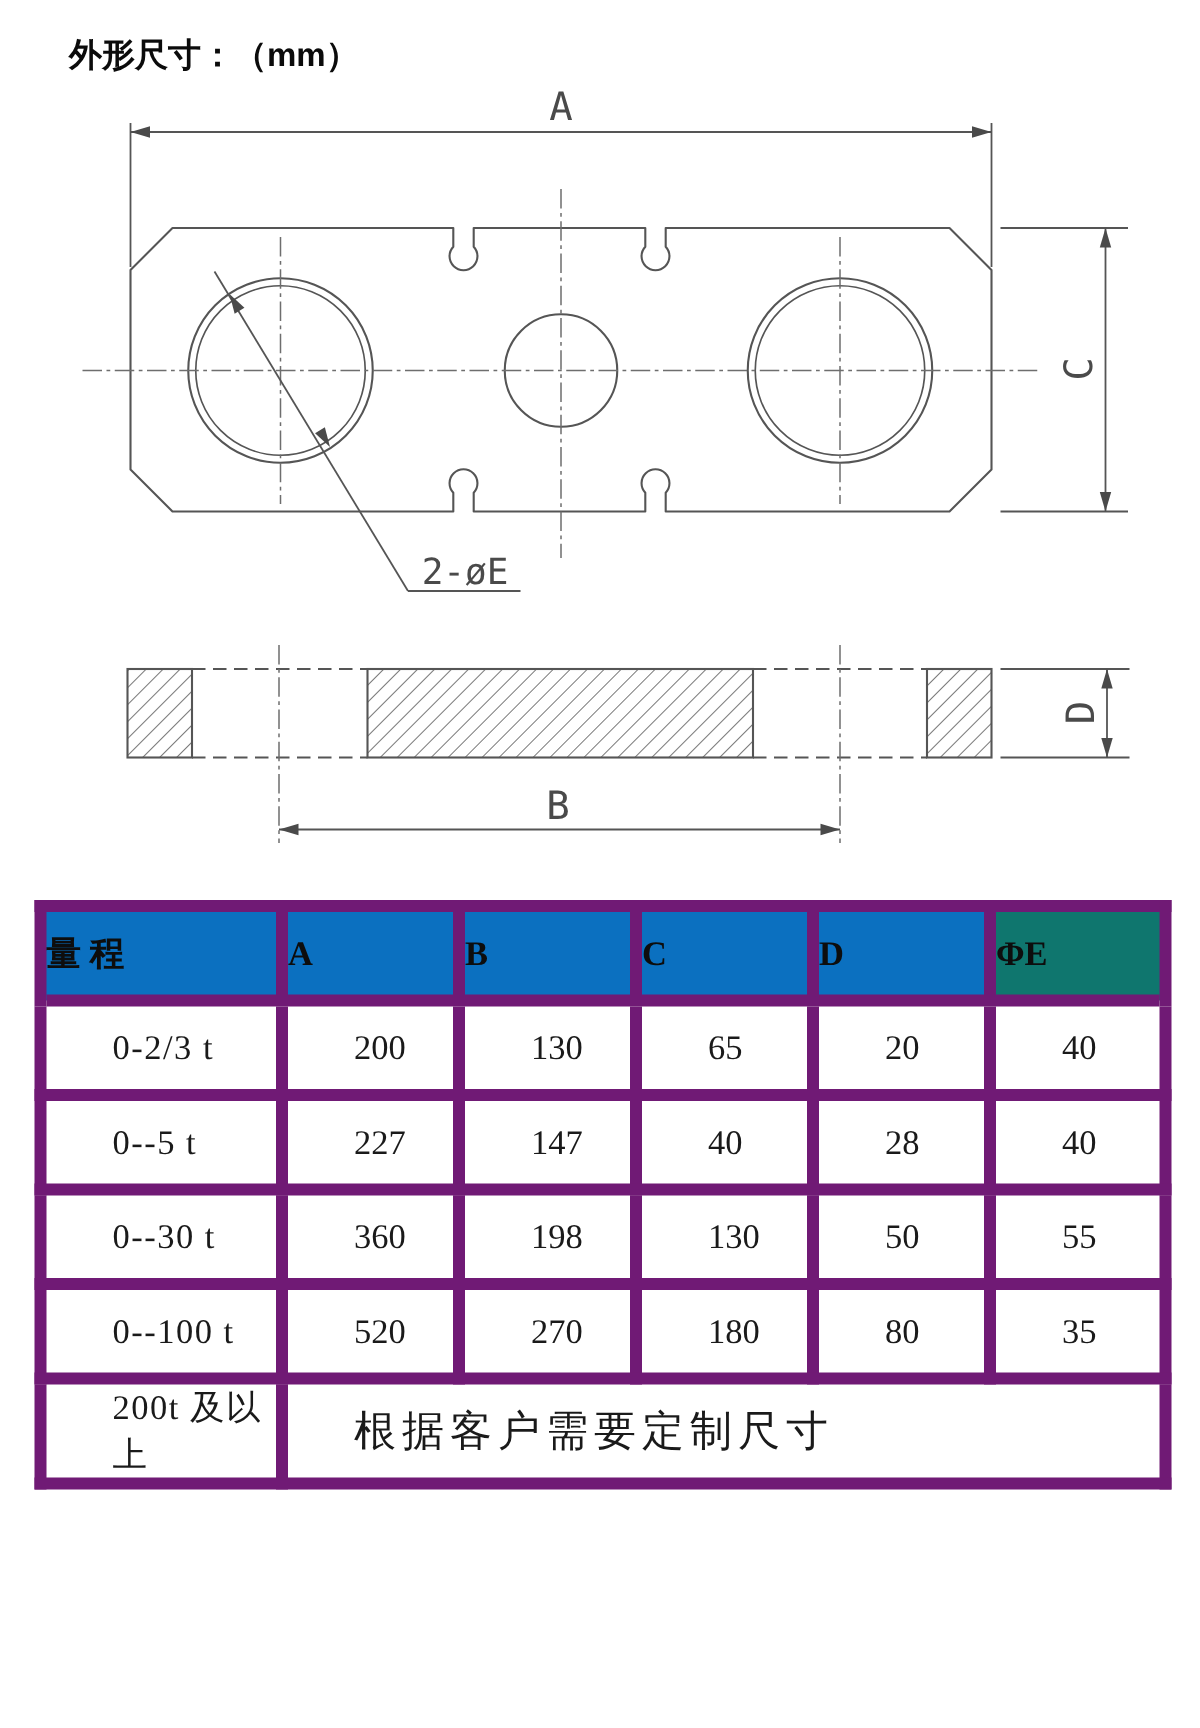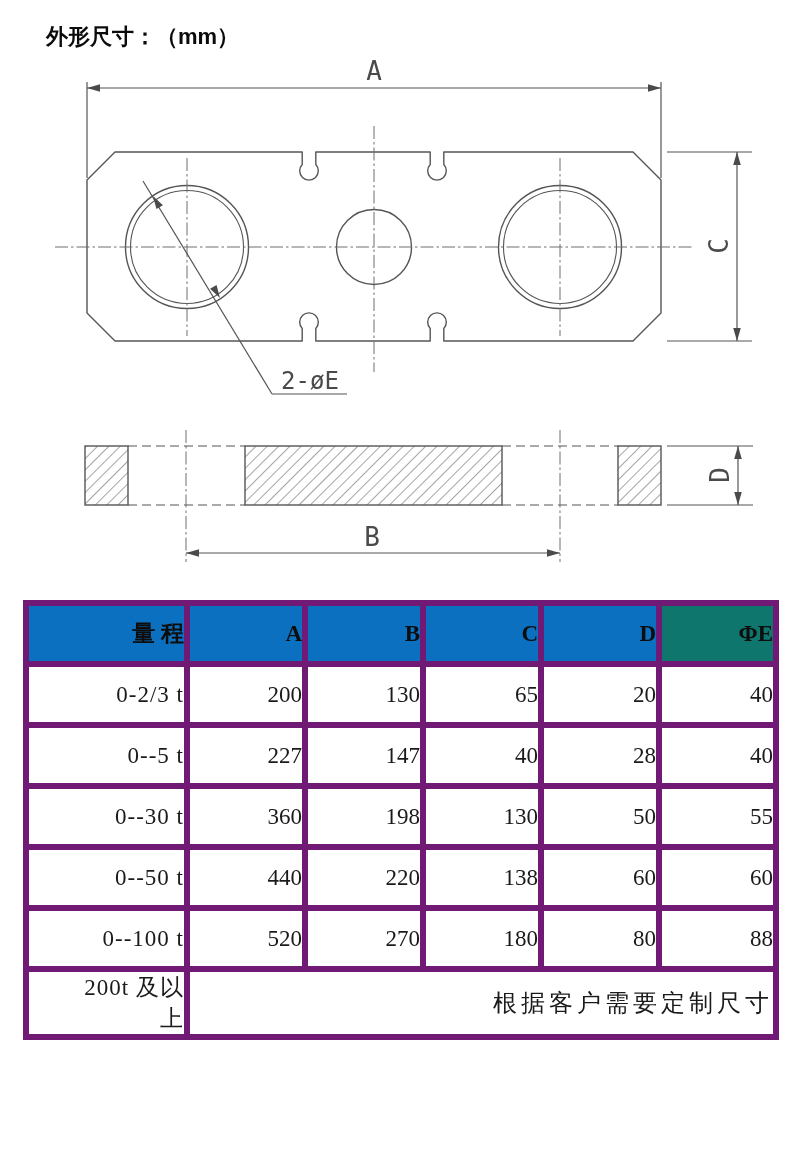--- a/index.html
+++ b/index.html
@@ -5,26 +5,26 @@
   html,body{margin:0;padding:0;background:#fff;}
   body{width:800px;height:1152px;position:relative;font-family:"Liberation Sans",sans-serif;overflow:hidden;}
   .page-title{position:absolute;left:34px;top:10px;margin:12px;font-size:22px;line-height:30px;
     font-weight:700;color:#0b0b0b;font-family:"Liberation Sans",sans-serif;}
   .drawing-wrap{position:absolute;left:0;top:0;width:800px;height:600px;}
   svg text.dimtext{font-family:"DejaVu Sans Mono",monospace;font-size:26px;fill:#4a4a4a;}
   svg text.callout{font-family:"DejaVu Sans Mono",monospace;font-size:24px;fill:#4a4a4a;}
 
   .spec-table{position:absolute;left:23px;top:600px;width:750px;border-collapse:collapse;
     table-layout:fixed;border:3px solid #000;}
-  .spec-table th,.spec-table td{border:6px solid #701a75;text-align:right;vertical-align:middle;
+  .spec-table th,.spec-table td{border:8px solid #701a75;text-align:left;vertical-align:middle;
     height:55px;padding:0;font-family:"Liberation Serif","DejaVu Serif",serif;color:#1a1a1a;}
   .spec-table th{height:55px;font-size:23px;font-weight:600;color:#0d0d0d;border-bottom:3px solid #000;}
   .spec-table td{font-size:23px;padding-left:44px;}
   .spec-table td.range-cell{letter-spacing:1px;}
-  .spec-table td.merged-cell{font-size:24px;letter-spacing:4px;}
+  .spec-table td.merged-cell{font-size:28px;letter-spacing:4px;}
 </style>
 </head>
 <body>
 
 <h1 class="page-title">外形尺寸：（mm）</h1>
 
 <div class="drawing-wrap">
 <svg width="800" height="600" viewBox="0 0 800 600">
   <defs>
     <pattern id="hatch" width="8" height="8" patternUnits="userSpaceOnUse" patternTransform="rotate(45)">
@@ -170,33 +170,25 @@
       </tr>
       <tr>
         <td class="range-cell">0--30 t</td>
         <td>360</td>
         <td>198</td>
         <td>130</td>
         <td>50</td>
         <td>55</td>
       </tr>
       <tr>
-        <td class="range-cell">0--50 t</td>
-        <td>440</td>
-        <td>220</td>
-        <td>138</td>
-        <td>60</td>
-        <td>60</td>
-      </tr>
-      <tr>
         <td class="range-cell">0--100 t</td>
         <td>520</td>
         <td>270</td>
         <td>180</td>
         <td>80</td>
-        <td>88</td>
+        <td>35</td>
       </tr>
       <tr>
         <td class="range-cell">200t 及以上</td>
         <td colspan="5" class="merged-cell">根据客户需要定制尺寸</td>
       </tr>
     </tbody>
 </table>
 
 </body></html>

